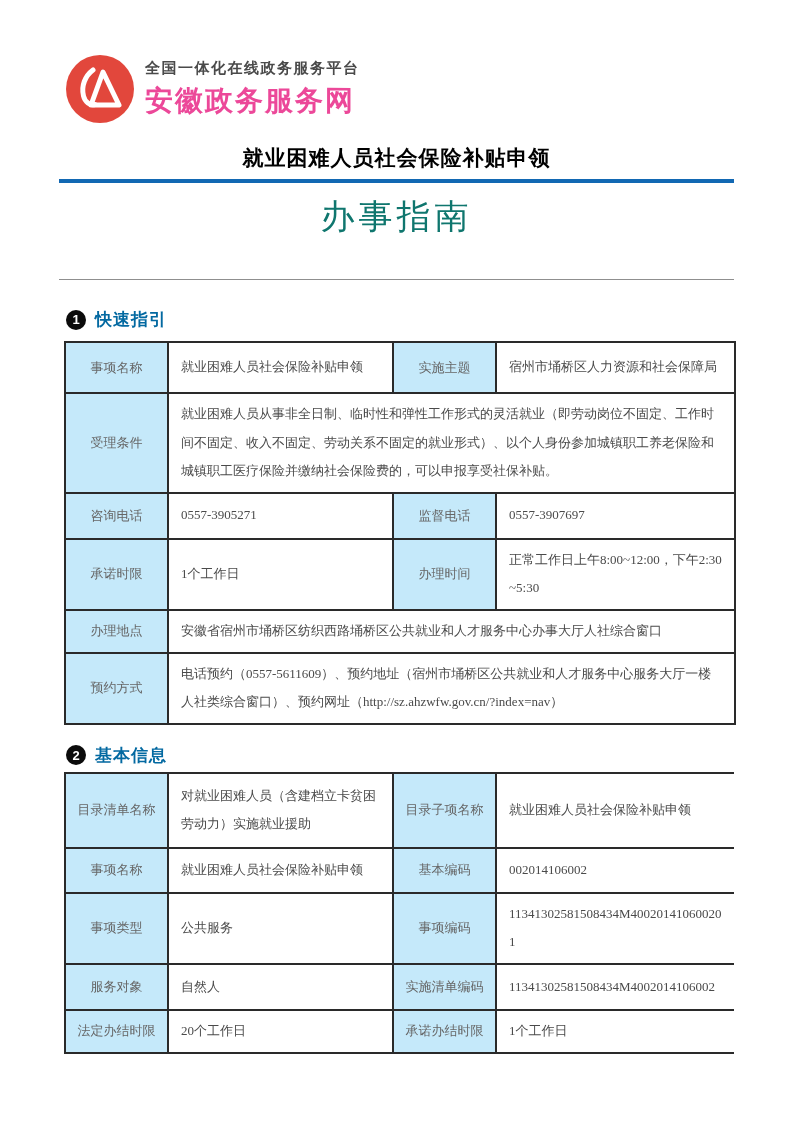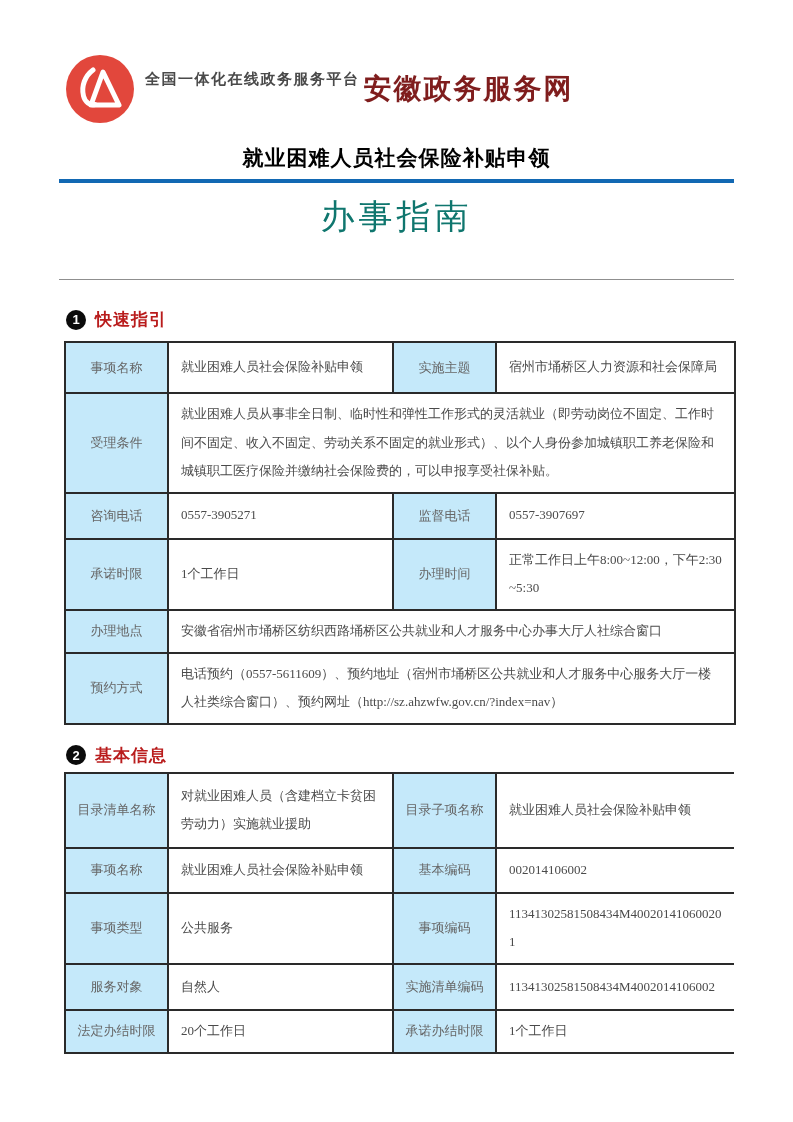--- a/index.html
+++ b/index.html
@@ -7,40 +7,40 @@
   .page {
     width:793px; height:1122px; margin:0 auto; background:#ffffff;
     font-family:"Liberation Serif","DejaVu Serif",serif;
     color:#333; overflow:hidden; position:relative;
   }
   .content { margin:0 59px; width:675px; }
 
   
   .brand { display:flex; align-items:center; gap:11px; padding-top:55px; margin-left:7px; }
   .logo { width:68px; height:68px; flex:0 0 auto; }
-  .brand-text { display:flex; justify-content:center; gap:4px; }
+  .brand-text { display:flex; flex-direction:column; justify-content:center; gap:4px; }
   .platform-label { font-size:15px; color:#4a4a4a; letter-spacing:1.5px; font-weight:bold; font-family:"Liberation Sans","DejaVu Sans",sans-serif; }
-  .site-name { font-size:28px; color:#7f1d1d; letter-spacing:2px; font-weight:bold; font-family:"Liberation Sans","DejaVu Sans",sans-serif; }
+  .site-name { font-size:28px; color:#ec4899; letter-spacing:2px; font-weight:bold; font-family:"Liberation Sans","DejaVu Sans",sans-serif; }
 
   
   .service-title { margin-top:21px; text-align:center; font-size:21px; font-weight:bold; color:#000; letter-spacing:1px; }
   .blue-rule { margin-top:7px; height:4px; background:#1268b3; }
   .doc-title { margin-top:11px; text-align:center; font-size:34px; color:#0f766e; letter-spacing:4px; }
   .gray-rule { margin-top:39px; height:1px; background:#8f8f8f; }
 
   
   .section-heading { display:flex; align-items:center; gap:9px; margin-left:7px; }
   .section-heading.first { margin-top:28px; }
   .section-heading.second { margin-top:19px; }
   .num-badge {
     width:20px; height:20px; border-radius:50%; background:#0b0b0b; color:#fff;
     font-size:13px; font-weight:bold; display:flex; align-items:center; justify-content:center;
     font-family:"Liberation Sans","DejaVu Sans",sans-serif; flex:0 0 auto;
   }
-  .section-title { font-size:17px; font-weight:600; color:#b91c1c; letter-spacing:1px; }
+  .section-title { font-size:17px; font-weight:600; color:#0369a1; letter-spacing:1px; }
 
   
   .info-table { border-collapse:collapse; width:670px; margin-top:10px; margin-left:5px; table-layout:fixed; }
   .info-table td { border:2px solid #2a2a2a; font-size:13px; vertical-align:middle; }
   .info-table td.label {
     background:#c5e9fa; color:#666; text-align:center; padding:4px 2px;
   }
   .info-table td.value { color:#4a4a4a; padding:6px 12px; line-height:2.2; word-break:break-all; }
   .table-clip { height:317px; overflow:hidden; }
   .table-clip .info-table { margin-top:0; }

